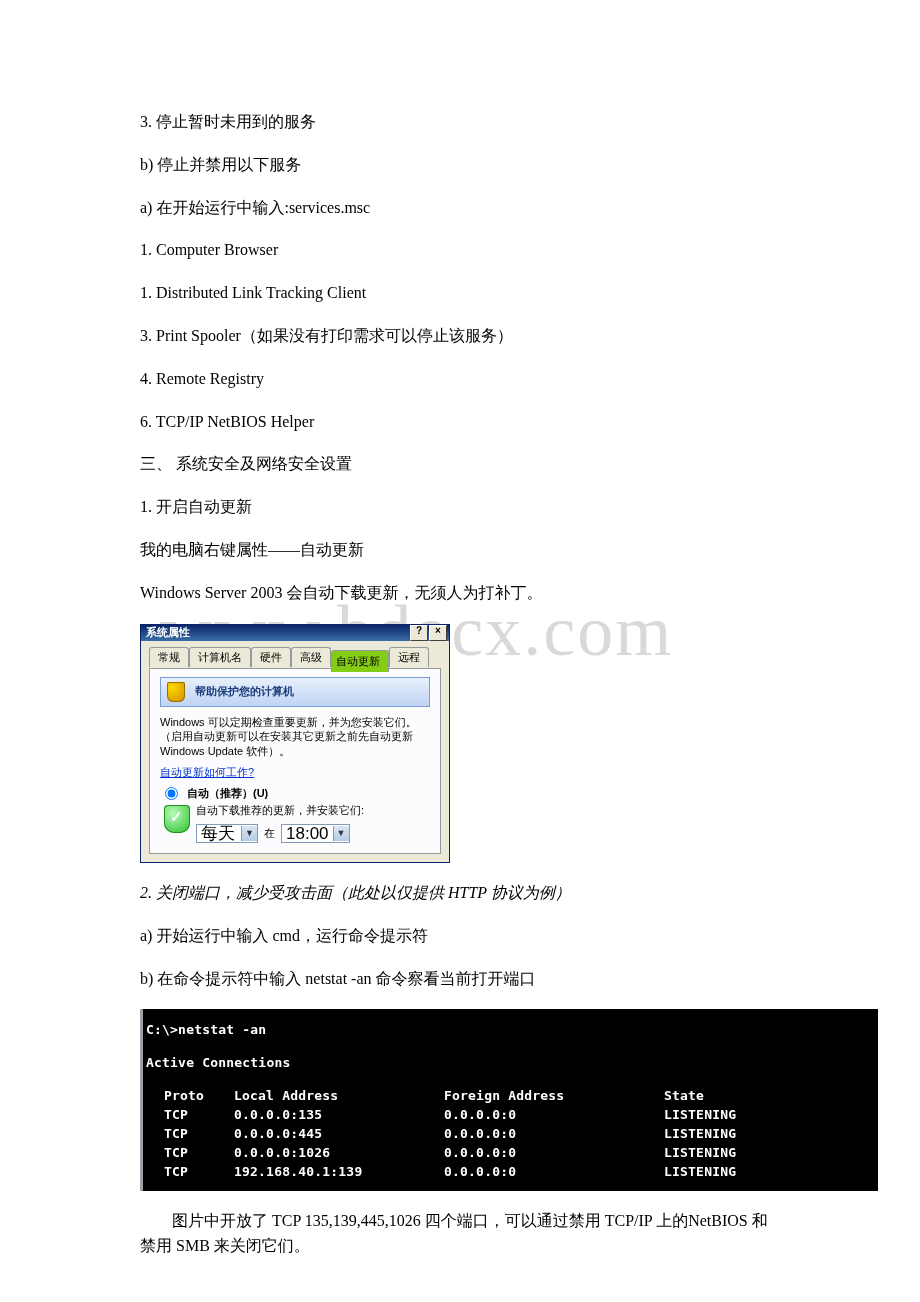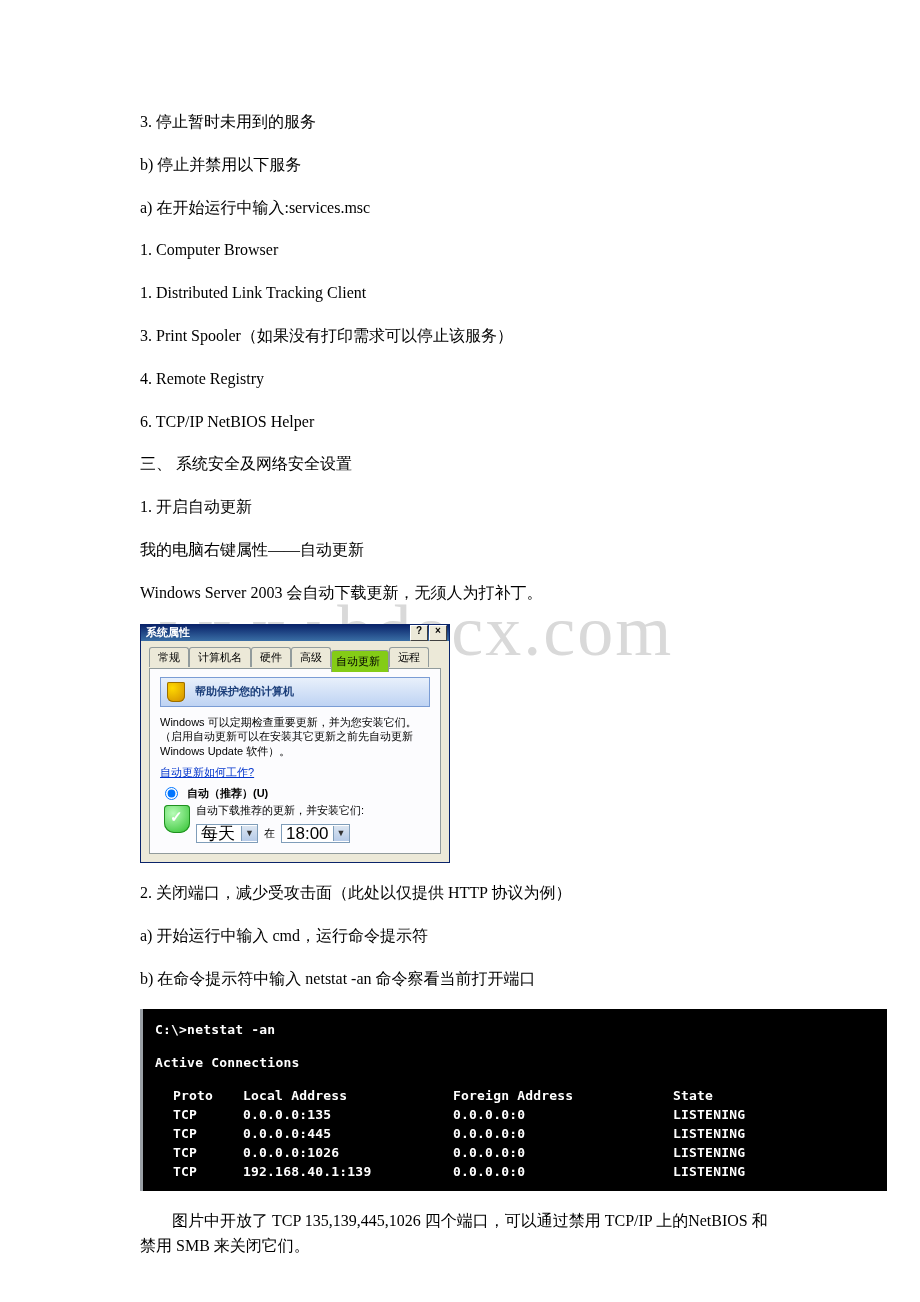--- a/index.html
+++ b/index.html
@@ -140,21 +140,21 @@
     font-size: 9px; line-height:15px; text-align:center; color:#333;
   }
 
   
   .cmd {
     width: 722px;
     background: #000;
     color: #e6e6e6;
     font-family: "Lucida Console", Consolas, monospace;
     font-size: 13px;
-    padding: 12px 10px 10px 12px;
+    padding: 12px 10px 10px 3px;
     border-left: 3px solid #9aa0a6;
     line-height: 1.45;
     letter-spacing: 0.2px;
   }
   .cmd .bold { font-weight: bold; color:#fff; }
   .cmd .cols { display:flex; }
   .cmd .c1 { width: 70px; }
   .cmd .c2 { width: 210px; }
   .cmd .c3 { width: 220px; }
   .cmd .c4 { width: 120px; }
@@ -222,21 +222,21 @@
               <div class="combo">
                 <span class="val">18:00</span>
                 <span class="drop">▼</span>
               </div>
             </div>
           </div>
         </div>
       </div>
     </div>
 
-    <p class="p" style="margin-top:18px;">2. 关闭端口，减少受攻击面（此处以仅提供 HTTP 协议为例）</p>
+    <p class="p" style="margin-top:18px;font-style:italic;">2. 关闭端口，减少受攻击面（此处以仅提供 HTTP 协议为例）</p>
     <p class="p">a) 开始运行中输入 cmd，运行命令提示符</p>
     <p class="p">b) 在命令提示符中输入 netstat -an 命令察看当前打开端口</p>
 
     <div class="cmd">
       <div class="bold">C:\&gt;netstat -an</div>
       <div style="height:14px;"></div>
       <div class="bold">Active Connections</div>
       <div style="height:14px;"></div>
       <div class="cols row hdr">
         <span class="c1">Proto</span>

